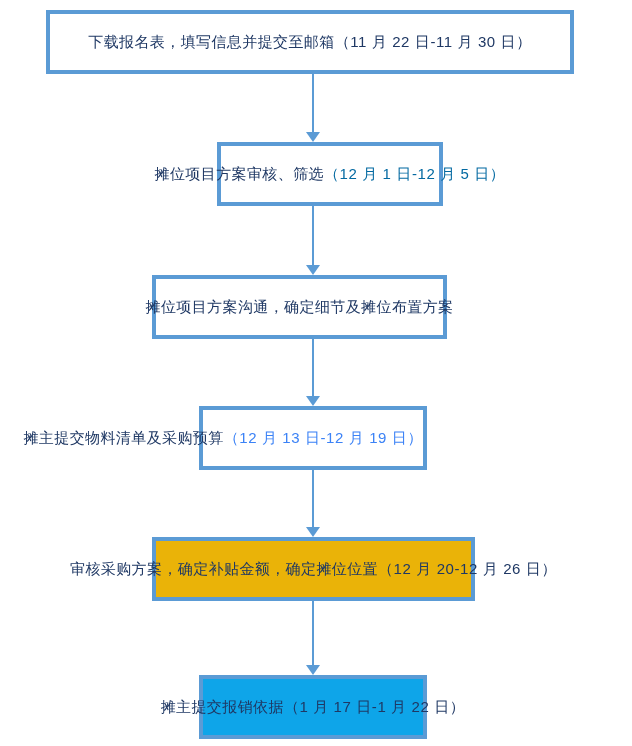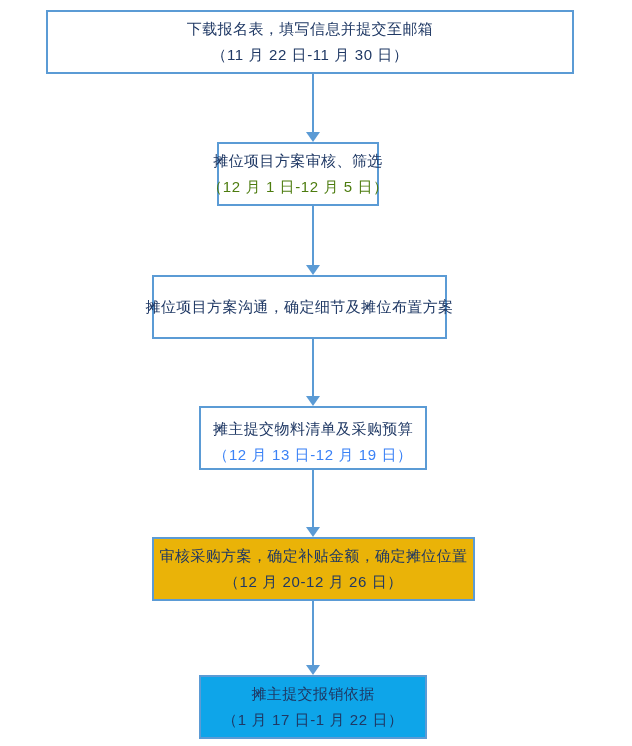--- a/index.html
+++ b/index.html
@@ -17,24 +17,23 @@
   #flowchart {
     position: absolute;
     left: 0;
     top: 0;
     width: 632px;
     height: 746px;
   }
   .node {
     position: absolute;
     box-sizing: border-box;
-    border: 2px solid #4c1d95;
+    border: 4px solid #4c1d95;
     background: #ffffff;
     display: flex;
-    flex-direction: column;
     align-items: center;
     justify-content: center;
   }
   .node-line {
     color: #1F3864;
     font-size: 15px;
     line-height: 26px;
     white-space: nowrap;
     letter-spacing: 0.4px;
     text-align: center;
@@ -82,23 +81,23 @@
     <div class="connector" style="left: 304px; top: 601px; height: 74px;">
       <svg width="18" height="74" viewBox="0 0 18 74">
         <line x1="9" y1="0" x2="9" y2="65" stroke="#5B9BD5" stroke-width="2"></line>
         <polygon points="2,64 16,64 9,74" fill="#5B9BD5"></polygon>
       </svg>
     </div>
     <div class="node" style="left: 46px; top: 10px; width: 528px; height: 64px; border-color: rgb(91, 155, 213); background: rgb(255, 255, 255);">
       <div class="node-line" style="color: rgb(31, 56, 100);">下载报名表，填写信息并提交至邮箱</div>
       <div class="node-line date" style="color: rgb(31, 56, 100);">（11 月 22 日-11 月 30 日）</div>
     </div>
-    <div class="node" style="left: 217px; top: 142px; width: 162px; height: 64px; border-color: rgb(91, 155, 213); background: rgb(255, 255, 255);">
+    <div class="node" style="left: 217px; top: 142px; width: 226px; height: 64px; border-color: rgb(91, 155, 213); background: rgb(255, 255, 255);">
       <div class="node-line" style="color: rgb(31, 56, 100);">摊位项目方案审核、筛选</div>
-      <div class="node-line date" style="color: #4d7c0f;">（12 月 1 日-12 月 5 日）</div>
+      <div class="node-line date" style="color: #0369a1;">（12 月 1 日-12 月 5 日）</div>
     </div>
     <div class="node" style="left: 152px; top: 275px; width: 295px; height: 64px; border-color: rgb(91, 155, 213); background: rgb(255, 255, 255);">
       <div class="node-line" style="color: rgb(31, 56, 100);">摊位项目方案沟通，确定细节及摊位布置方案</div>
     </div>
     <div class="node" style="left: 199px; top: 406px; width: 228px; height: 64px; border-color: rgb(91, 155, 213); background: rgb(255, 255, 255); justify-content: flex-end;">
       <div class="node-line" style="color: rgb(31, 56, 100);">摊主提交物料清单及采购预算</div>
       <div class="node-line date" style="color: #3b82f6;">（12 月 13 日-12 月 19 日）</div>
     </div>
     <div class="node" style="left: 152px; top: 537px; width: 323px; height: 64px; border-color: rgb(91, 155, 213); background: #eab308;">
       <div class="node-line" style="color: rgb(31, 56, 100);">审核采购方案，确定补贴金额，确定摊位位置</div>

